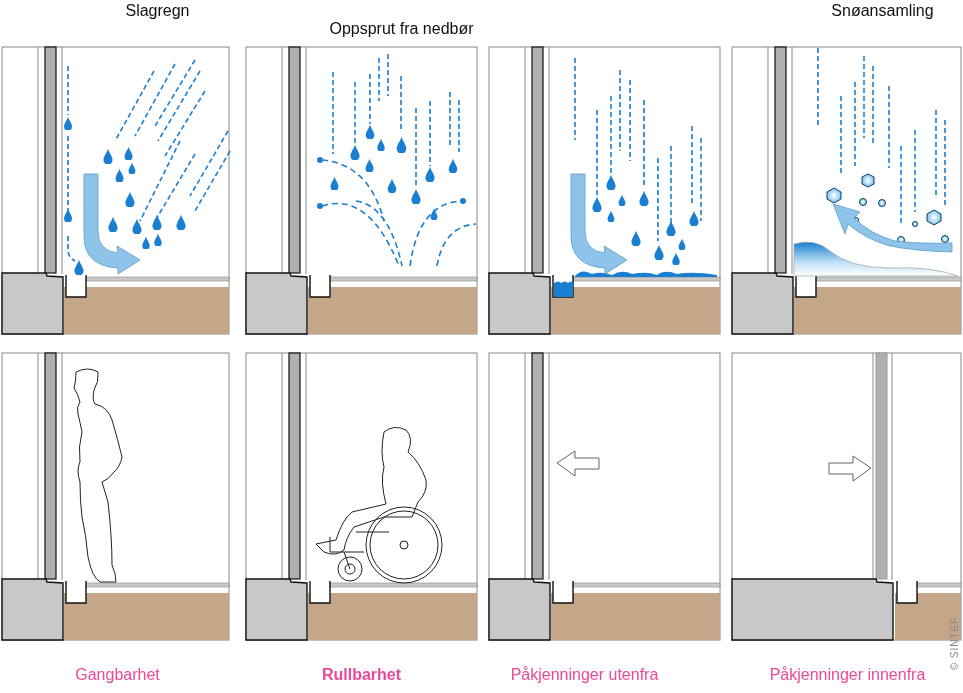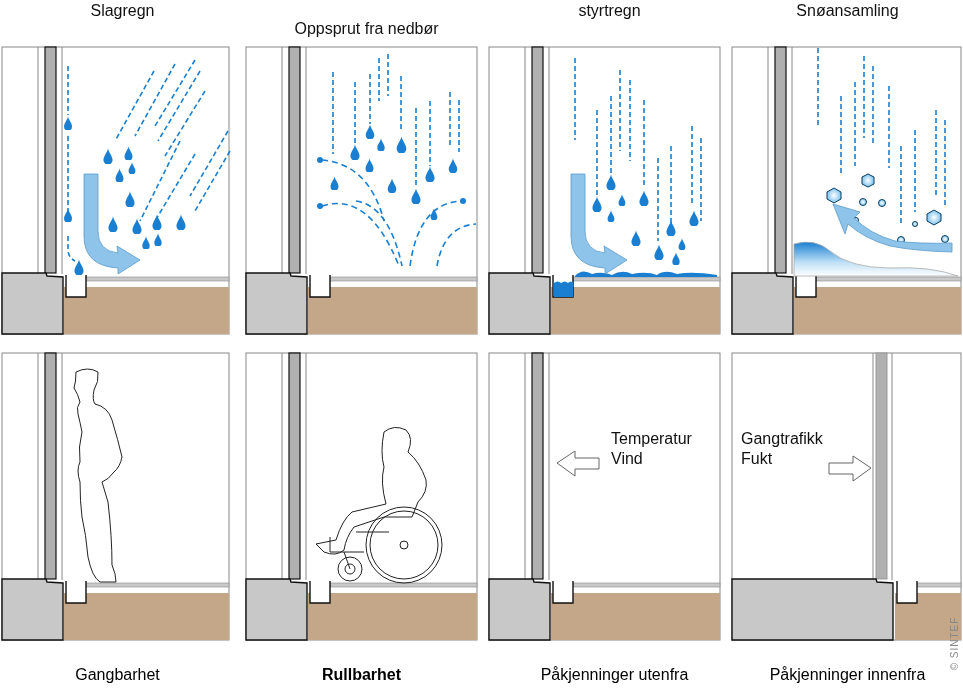--- a/index.html
+++ b/index.html
@@ -1,31 +1,30 @@
 <!DOCTYPE html>
 <html><head>
 <meta charset="utf-8">
 <style>
   html, body { margin:0; padding:0; background:#ffffff; }
   body { width:963px; height:693px; position:relative; overflow:hidden; font-family:"Liberation Sans", sans-serif; }
-  .title { position:absolute; font-size:16px; color:#111; text-align:center; line-height:20px; }
-  .caption { position:absolute; font-size:16px; color:#000000; text-align:center; line-height:20px; top:665px; }
+  .title { position:absolute; font-size:16px; color:#111; text-align:center; line-height:20px;padding-left:35px; }
+  .caption { position:absolute; font-size:16px; color:#ec4899; text-align:center; line-height:20px; top:665px; }
   .panel { position:absolute; }
   .panel svg { display:block; }
   .label-in { position:absolute; font-size:16px; color:#111; line-height:20px; }
   .credit { position:absolute; right:2px; top:600px; width:14px; height:90px; }
   .credit span { position:absolute; left:-38px; top:38px; transform:rotate(-90deg); transform-origin:center; width:90px; font-size:10px; color:#888; letter-spacing:1px; text-align:center; }
 </style>
 </head>
 <body>
 
 <div class="title" style="left:0;width:245px;top:1px;">Slagregn</div>
 <div class="title" style="left:244px;width:245px;top:19px;">Oppsprut fra nedbør</div>
 <div class="title" style="left:487px;width:245px;top:1px;">
-  <div>styrtregn</div>
 </div>
 <div class="title" style="left:730px;width:235px;top:1px;">Snøansamling</div>
 
 <svg width="0" height="0" style="position:absolute">
   <defs>
     <linearGradient id="snowGrad" x1="0" y1="0" x2="0" y2="1">
       <stop offset="0" stop-color="#1a7fd0"></stop>
       <stop offset="0.6" stop-color="#bfe0f6"></stop>
       <stop offset="1" stop-color="#ffffff"></stop>
     </linearGradient>
@@ -257,44 +256,36 @@
     <rect x="2" y="1" width="231" height="287" fill="#fff" stroke="#888"></rect>
     <line x1="38" y1="1" x2="38" y2="227" stroke="#888"></line>
     <rect x="45" y="1" width="11" height="226" fill="#b0b0b0" stroke="#111" stroke-width="1.2"></rect>
     <line x1="62" y1="1" x2="62" y2="228" stroke="#888"></line>
     <path d="M2,227 L46,227 L47,230 L63,231 L63,288 L2,288 Z" fill="#c8c8c8" stroke="#111" stroke-width="1.4"></path>
     <rect x="64" y="241" width="169" height="47" fill="#c4a688"></rect>
     <rect x="86" y="231" width="147" height="4" fill="#c9c9c9" stroke="#888" stroke-width="0.6"></rect>
     <path d="M66,229 L66,251 L86,251 L86,229" fill="#fff" stroke="#111" stroke-width="1.4"></path>
     <path d="M70,111 L88,99 L88,106 L112,106 L112,117 L88,117 L88,124 Z" fill="#fff" stroke="#555" stroke-width="0.9"></path>
   </svg>
-  <div class="label-in" style="left:124px;top:77px;">
-    <div>Temperatur</div>
-    <div>Vind</div>
-  </div>
 </div>
 
 <div class="panel" style="left:730px;top:352px;">
   <svg width="235" height="290">
     <rect x="2" y="1" width="229" height="287" fill="#fff" stroke="#888"></rect>
     <line x1="143" y1="1" x2="143" y2="227" stroke="#888"></line>
     <rect x="146" y="1" width="11" height="226" fill="#b0b0b0" stroke="#999" stroke-width="1"></rect>
     <line x1="162" y1="1" x2="162" y2="228" stroke="#888"></line>
     <path d="M2,227 L146,227 L147,230 L163,231 L163,288 L2,288 Z" fill="#c8c8c8" stroke="#111" stroke-width="1.4"></path>
     <rect x="165" y="241" width="66" height="47" fill="#c4a688"></rect>
     <rect x="187" y="231" width="44" height="4" fill="#c9c9c9" stroke="#888" stroke-width="0.6"></rect>
     <path d="M167,229 L167,251 L187,251 L187,229" fill="#fff" stroke="#111" stroke-width="1.4"></path>
     <path d="M141,116 L123,104 L123,111 L99,111 L99,122 L123,122 L123,129 Z" fill="#fff" stroke="#555" stroke-width="0.9"></path>
   </svg>
-  <div class="label-in" style="left:11px;top:77px;">
-    <div>Gangtrafikk</div>
-    <div>Fukt</div>
-  </div>
 </div>
 
 <div class="caption" style="left:0;width:235px;">Gangbarhet</div>
 <div class="caption" style="left:244px;width:235px;font-weight:bold;">Rullbarhet</div>
-<div class="caption" style="left:497px;width:235px;">Påkjenninger utenfra</div>
+<div class="caption" style="left:467px;width:235px;">Påkjenninger utenfra</div>
 <div class="caption" style="left:730px;width:235px;">Påkjenninger innenfra</div>
 
 <div class="credit">
     <span>© SINTEF</span>
   </div>
 
 </body></html>

